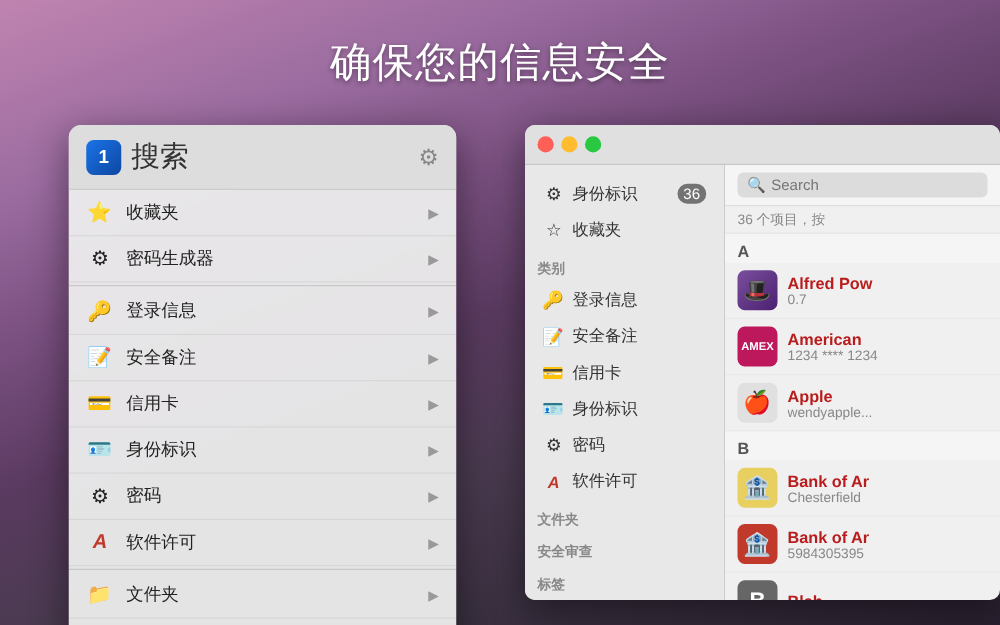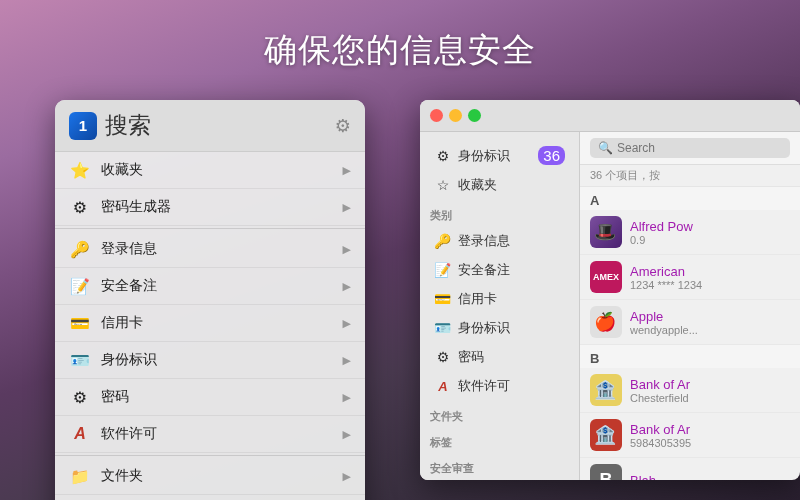--- a/index.html
+++ b/index.html
@@ -176,23 +176,23 @@
       width: 18px;
       height: 18px;
       margin-right: 6px;
       font-size: 14px;
       display: flex; align-items: center; justify-content: center;
       flex-shrink: 0;
     }
 
     .sidebar-badge {
       margin-left: auto;
-      background: #8b5cf6;
+      background: #737373;
       color: white;
-      font-size: 15px;
+      font-size: 12px;
       padding: 1px 5px;
       border-radius: 8px;
     }
 
     .sidebar-section-label {
       font-size: 11px;
       color: #888;
       padding: 8px 10px 3px;
       font-weight: 600;
       text-transform: none;
@@ -271,21 +271,21 @@
       height: 32px;
       border-radius: 6px;
       margin-right: 8px;
       display: flex; align-items: center; justify-content: center;
       font-size: 18px;
       flex-shrink: 0;
       overflow: hidden;
     }
 
     .list-item-info { flex: 1; min-width: 0; }
-    .list-item-name { font-size: 13px; font-weight: 400; color: #a21caf; white-space: nowrap; overflow: hidden; text-overflow: ellipsis; }
+    .list-item-name { font-size: 13px; font-weight: 700; color: #b91c1c; white-space: nowrap; overflow: hidden; text-overflow: ellipsis; }
     .list-item-sub  { font-size: 11px; color: #888; white-space: nowrap; overflow: hidden; text-overflow: ellipsis; }
 
     
     .icon-alfred { background: linear-gradient(135deg, #7b4f9e, #4a2070); }
     .icon-amex   { background: #be185d; }
     .icon-apple  { background: #e0e0e0; }
     .icon-bank-of-ar-1 { background: #e8d060; }
     .icon-bank-of-ar-2 { background: #c0392b; }
     .icon-blah   { background: #666; }
   </style>
@@ -407,22 +407,22 @@
       <div class="sidebar-item">
         <span class="sidebar-item-icon">⚙</span>
         <span>密码</span>
       </div>
       <div class="sidebar-item">
         <span class="sidebar-item-icon" style="font-style:italic;font-weight:700;color:#c0392b;font-size:13px;">A</span>
         <span>软件许可</span>
       </div>
 
       <div class="sidebar-section-label">文件夹</div>
+      <div class="sidebar-section-label">安全审查</div>
       <div class="sidebar-section-label">标签</div>
-      <div class="sidebar-section-label">安全审查</div>
     </div>
 
     <div class="main-area">
       <div class="main-toolbar">
         <div class="search-box">
           <span class="search-icon">🔍</span>
           <input class="search-input" type="text" placeholder="Search" style="">
         </div>
       </div>
       <div class="items-count">36 个项目，按</div>
@@ -430,21 +430,21 @@
       <div class="list-area">
 
         <div class="alpha-header">A</div>
 
         <div class="list-item">
           <div class="list-item-icon icon-alfred">
             <span style="color:white;font-size:18px;">🎩</span>
           </div>
           <div class="list-item-info">
             <div class="list-item-name">Alfred Pow</div>
-            <div class="list-item-sub">0.9</div>
+            <div class="list-item-sub">0.7</div>
           </div>
         </div>
 
         <div class="list-item">
           <div class="list-item-icon icon-amex">
             <span style="color:white;font-size:9px;font-weight:700;">AMEX</span>
           </div>
           <div class="list-item-info">
             <div class="list-item-name">American</div>
             <div class="list-item-sub">1234 **** 1234</div>

